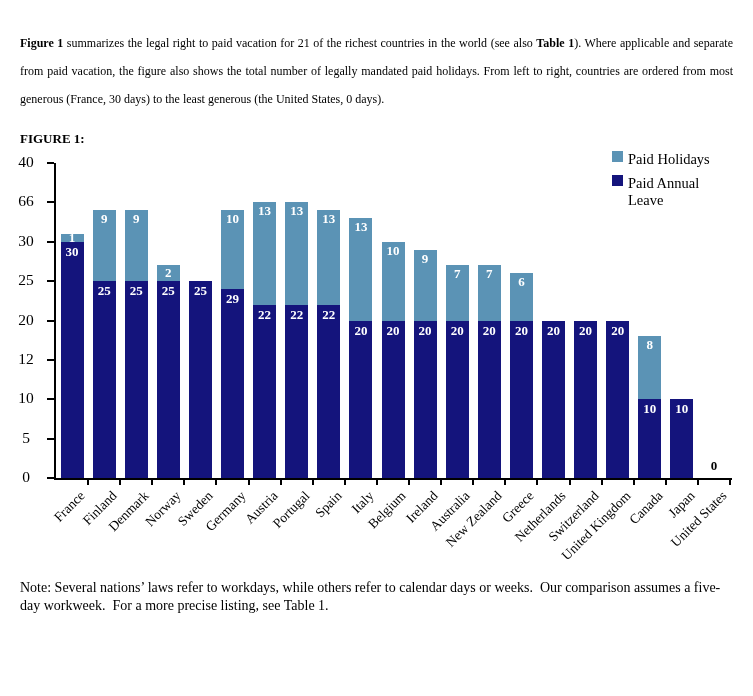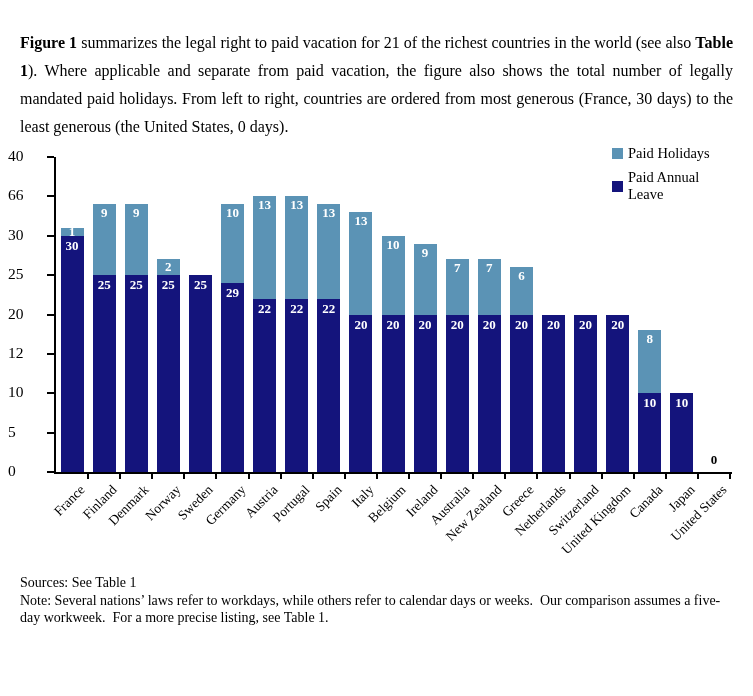--- a/index.html
+++ b/index.html
@@ -2,53 +2,54 @@
 <html><head>
 <meta charset="utf-8">
 <style>
   html,body{margin:0;padding:0;}
   body{
     width:753px;height:696px;background:#ffffff;overflow:hidden;
     font-family:"Liberation Serif", serif;color:#000;
   }
   .page{padding:8px 20px 0 20px;}
   .doc-title{font-size:27px;font-weight:bold;margin:0;line-height:32px;}
-  .intro{margin:21px 0 0 0;font-size:16px;line-height:28px;text-align:justify;}
+  .intro{margin:21px 0 0 0;font-size:12px;line-height:28px;text-align:justify;}
   .figlabel{margin-top:17px;font-size:13px;font-weight:bold;line-height:17px;}
   .figsub{font-size:13.5px;font-weight:bold;line-height:17px;}
 
   .chart{position:relative;height:426px;margin-top:6px;}
   #plot{position:absolute;left:36px;top:10px;width:674px;height:315px;}
   #plot > div{position:absolute;}
   .yaxis{left:-2px;top:0;width:2px;height:317px;background:#000;}
   .xaxis{left:-2px;top:315px;width:678px;height:2px;background:#000;}
   .ytick{left:-9px;width:7px;height:2px;background:#000;}
   .xtick{width:2px;height:5px;background:#000;top:317px;}
-  .ylab{left:-48px;width:36px;text-align:left;font-size:15.5px;line-height:18px;}
+  .ylab{left:-48px;width:36px;text-align:center;font-size:15.5px;line-height:18px;}
   .seg{width:23px;}
   .vlab{width:23px;text-align:center;font-size:13px;font-weight:bold;color:#fff;line-height:14px;}
   .vlab.zero{color:#000;}
   .cat{
     width:120px;height:15px;font-size:13.5px;text-align:right;white-space:nowrap;
     transform:rotate(-45deg);transform-origin:100% 0;line-height:15px;
   }
   .legend{position:absolute;left:560px;top:-2px;font-size:14.5px;}
-  .legend-row{display:flex;align-items:center;margin-bottom:7px;padding-left:32px;}
+  .legend-row{display:flex;align-items:flex-start;margin-bottom:7px;padding-left:32px;}
   .sw{width:11px;height:11px;display:inline-block;margin-right:5px;flex:none;}
   .src,.note{font-size:14px;line-height:17.5px;white-space:pre-wrap;}
   .src{margin-top:1px;}
 </style>
 </head>
 <body>
 
 <div class="page">
 
 
   <p class="intro"><b>Figure 1</b><span> summarizes the legal right to paid vacation for 21 of the richest countries in the world (see also </span><b>Table 1</b><span>). Where applicable and separate from paid vacation, the figure also shows the total number of legally mandated paid holidays. From left to right, countries are ordered from most generous (France, 30 days) to the least generous (the United States, 0 days).</span></p>
 
+  <div class="figlabel">FIGURE 1:</div>
 
   <div class="chart">
     <div id="plot">
         <div class="yaxis"></div>
         <div class="xaxis"></div>
         <div class="ytick" style="top: 314px;"></div>
         <div class="ylab" style="top: 305px;">0</div>
         <div class="ytick" style="top: 274.625px;"></div>
         <div class="ylab" style="top: 265.625px;">5</div>
         <div class="ytick" style="top: 235.25px;"></div>
@@ -184,16 +185,15 @@
         <span class="sw" id="sw-holidays" style="background: rgb(91, 147, 181);"></span>
         <span>Paid Holidays</span>
       </div>
       <div class="legend-row">
         <span class="sw" id="sw-leave" style="background: rgb(20, 20, 124);"></span>
         <span>Paid Annual Leave</span>
       </div>
     </div>
   </div>
 
-  <div class="src">Sources: See Table 1</div>
   <div class="note">Note: Several nations’ laws refer to workdays, while others refer to calendar days or weeks.  Our comparison assumes a five-day workweek.  For a more precise listing, see Table 1.</div>
 
 </div>
 
 </body></html>

